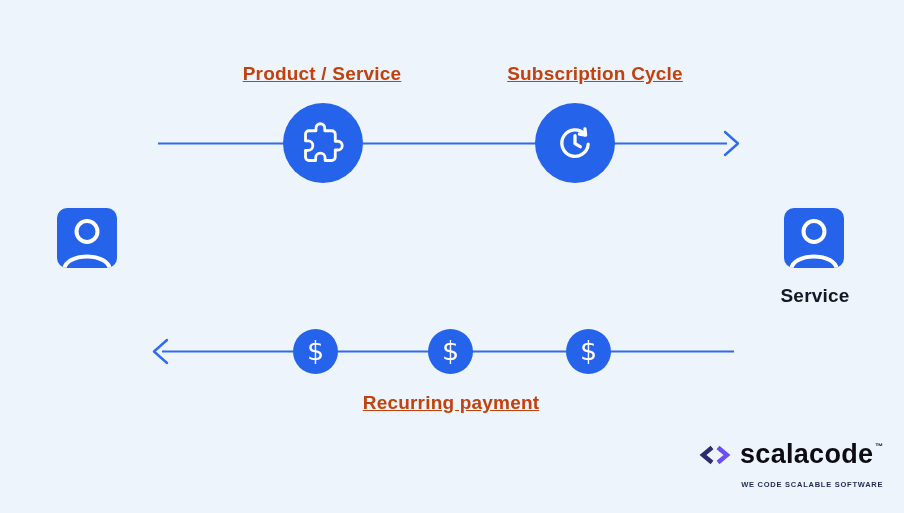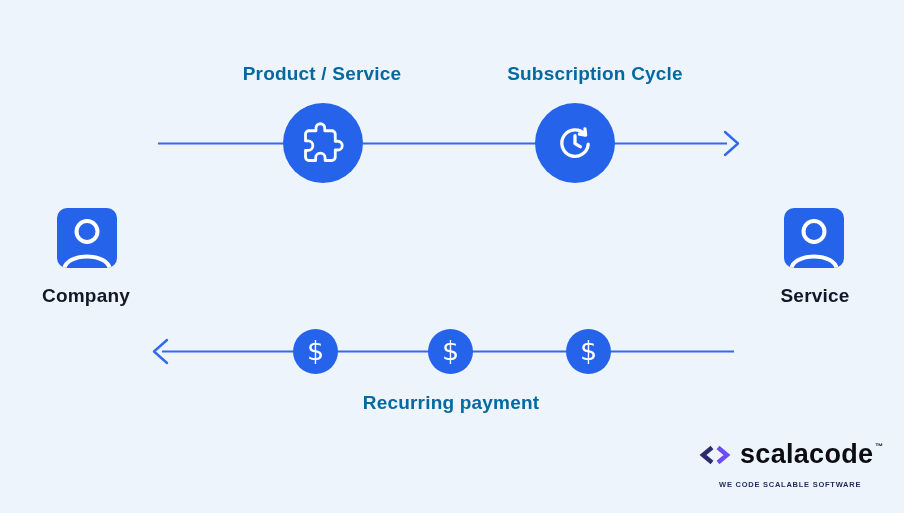--- a/index.html
+++ b/index.html
@@ -20,24 +20,25 @@
     position: absolute;
     left: 0; top: 0;
     width: 904px; height: 513px;
     z-index: 1;
   }
   .node-label {
     position: absolute;
     transform: translateX(-50%);
     font-size: 19px;
     font-weight: 600;
-    color: #0369a1;
+    color: #c2410c;
     letter-spacing: 0.2px;
     white-space: nowrap;
     z-index: 3;
+    text-decoration: underline;
   }
   .circle-lg {
     position: absolute;
     width: 80px; height: 80px;
     border-radius: 50%;
     background: #2563EB;
     display: flex;
     align-items: center;
     justify-content: center;
     z-index: 2;
@@ -74,21 +75,21 @@
     letter-spacing: 0.2px;
     white-space: nowrap;
     z-index: 3;
   }
   .logo {
     position: absolute;
     left: 697px;
     top: 441px;
     display: flex;
     flex-direction: column;
-    align-items: center;
+    align-items: flex-end;
     z-index: 3;
   }
   .logo-row {
     display: flex;
     align-items: center;
     gap: 2px;
   }
   .logo-brand {
     font-size: 27px;
     font-weight: 600;
@@ -156,21 +157,20 @@
             </clipPath>
           </defs>
         <rect width="60" height="60" rx="10" fill="#2563EB"></rect>
         <g clip-path="url(#sq1)" stroke="#ffffff" stroke-width="4" fill="none">
           <circle cx="30" cy="23.5" r="10.5"></circle>
           <path d="M7 63 C7 43.5 53 43.5 53 63"></path>
         </g>
       </svg>
     </span>
   </div>
-  <div class="entity-label" style="left:86px; top:285px;">Company</div>
 
   <div class="person-card" style="left:784px; top:208px;">
     <span style="display:flex;">
       <svg width="60" height="60" viewBox="0 0 60 60">
         <defs>
             <clipPath id="sq2">
               <rect x="0" y="0" width="60" height="60" rx="10"></rect>
             </clipPath>
           </defs>
         <rect width="60" height="60" rx="10" fill="#2563EB"></rect>

